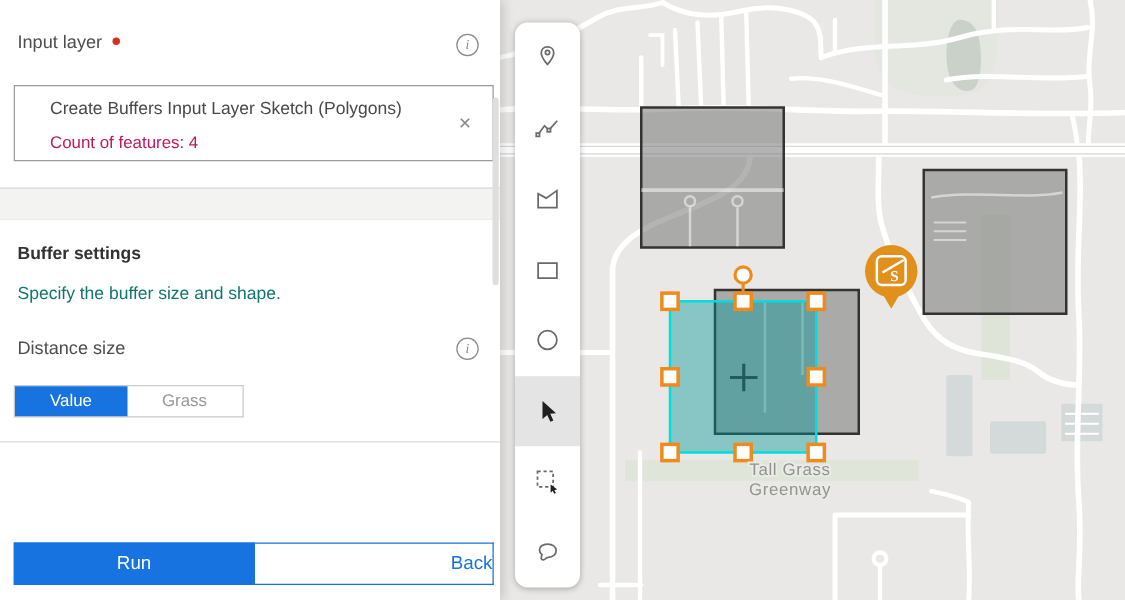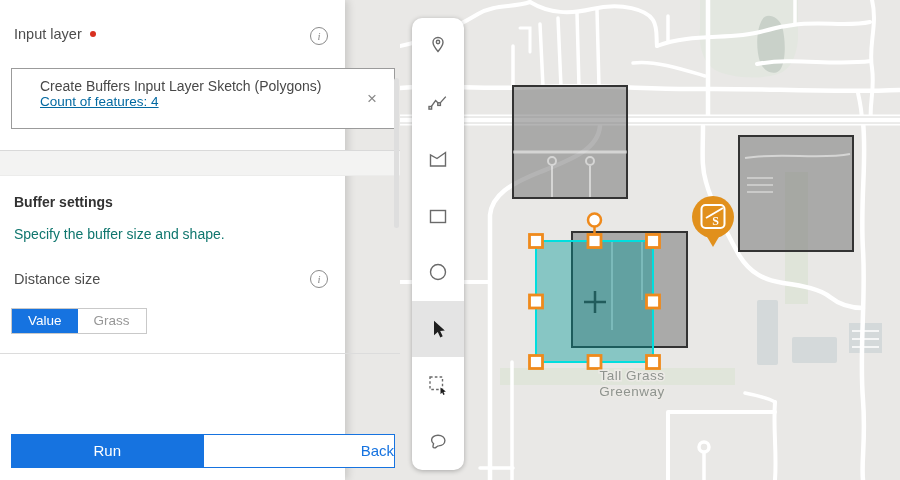--- a/index.html
+++ b/index.html
@@ -1,41 +1,41 @@
 <!DOCTYPE html>
 <html><head>
 <meta charset="utf-8">
 <style>
   * { margin:0; padding:0; box-sizing:border-box; }
   html,body { width:900px; height:480px; }
   body { font-family:"Liberation Sans", sans-serif; background:#fff; }
   #stage { position:relative; width:900px; height:480px; overflow:hidden; background:#e9e8e6; }
 
   
-  .panel { position:absolute; left:0; top:0; width:345px; height:480px; background:#fff;
+  .panel { position:absolute; left:0; top:0; width:400px; height:480px; background:#fff;
            box-shadow:3px 0 8px rgba(0,0,0,.14); z-index:5; }
   .row-label { position:absolute; left:14px; color:#4d4d4d; font-size:14.5px; }
   .req-dot { display:inline-block; width:6px; height:6px; border-radius:50%; background:#d83020;
              margin-left:8px; vertical-align:2px; }
   .info-btn { position:absolute; right:17px; width:18px; height:18px; border:1px solid #8a8a8a;
               border-radius:50%; color:#8a8a8a; font-size:11px; line-height:16px; text-align:center;
               font-family:"Liberation Serif", serif; font-style:italic; background:#fff; cursor:pointer; }
   .combo { position:absolute; left:11px; top:68px; width:384px; height:61px; border:1px solid #9b9b9b;
            background:#fff; padding:9px 34px 9px 28px; cursor:pointer; }
   .combo-title { font-size:14px; color:#484848; white-space:nowrap; }
-  .combo-meta  { font-size:13.5px; color:#0369a1; margin-top:0;text-decoration:underline; }
+  .combo-meta  { font-size:13.5px; color:#be185d; margin-top:12px; }
   .combo-clear { position:absolute; right:12px; top:20px; width:20px; height:20px; color:#8a8a8a;
                  font-size:17px; line-height:20px; text-align:center; cursor:pointer; }
   .section-gap { position:absolute; left:0; top:150px; width:400px; height:26px; background:#f3f3f2;
                  border-top:1px solid #d9d9d9; border-bottom:1px solid #ececeb; }
   .h-title { position:absolute; left:14px; top:194px; font-size:14px; font-weight:700; color:#323232; }
   .h-sub   { position:absolute; left:14px; top:226px; font-size:14px; color:#0f766e; }
   .segmented { position:absolute; left:11px; top:308px; height:26px; border:1px solid #c9c9c9;
                display:flex; background:#fff; }
-  .seg-btn { min-width:56px; padding:0 16px; font-size:13.5px; line-height:24px; text-align:center;
+  .seg-btn { min-width:56px; padding:0 28px; font-size:13.5px; line-height:24px; text-align:center;
              color:#979797; cursor:pointer; }
   .seg-btn.active { background:var(--blue); color:#fff; }
   .divider { position:absolute; left:0; top:353px; width:400px; height:1px; background:#dcdcdc; }
   .link { position:absolute; left:0; top:390px; width:400px; text-align:center; color:var(--blue);
           font-size:15px; cursor:pointer; }
   .btn-row { position:absolute; left:11px; top:434px; width:384px; height:34px; display:flex; }
   .btn { flex:1; font-size:15px; line-height:32px; text-align:center; cursor:pointer; }
   .btn-run  { background:var(--blue); color:#ffffff; border:1px solid var(--blue); }
   .btn-back { background:#fff; color:var(--blue); border:1px solid var(--blue); border-left:none;text-align:right; }
   .scrollbar { position:absolute; left:394px; top:78px; width:5px; height:150px; background:#dedede;

